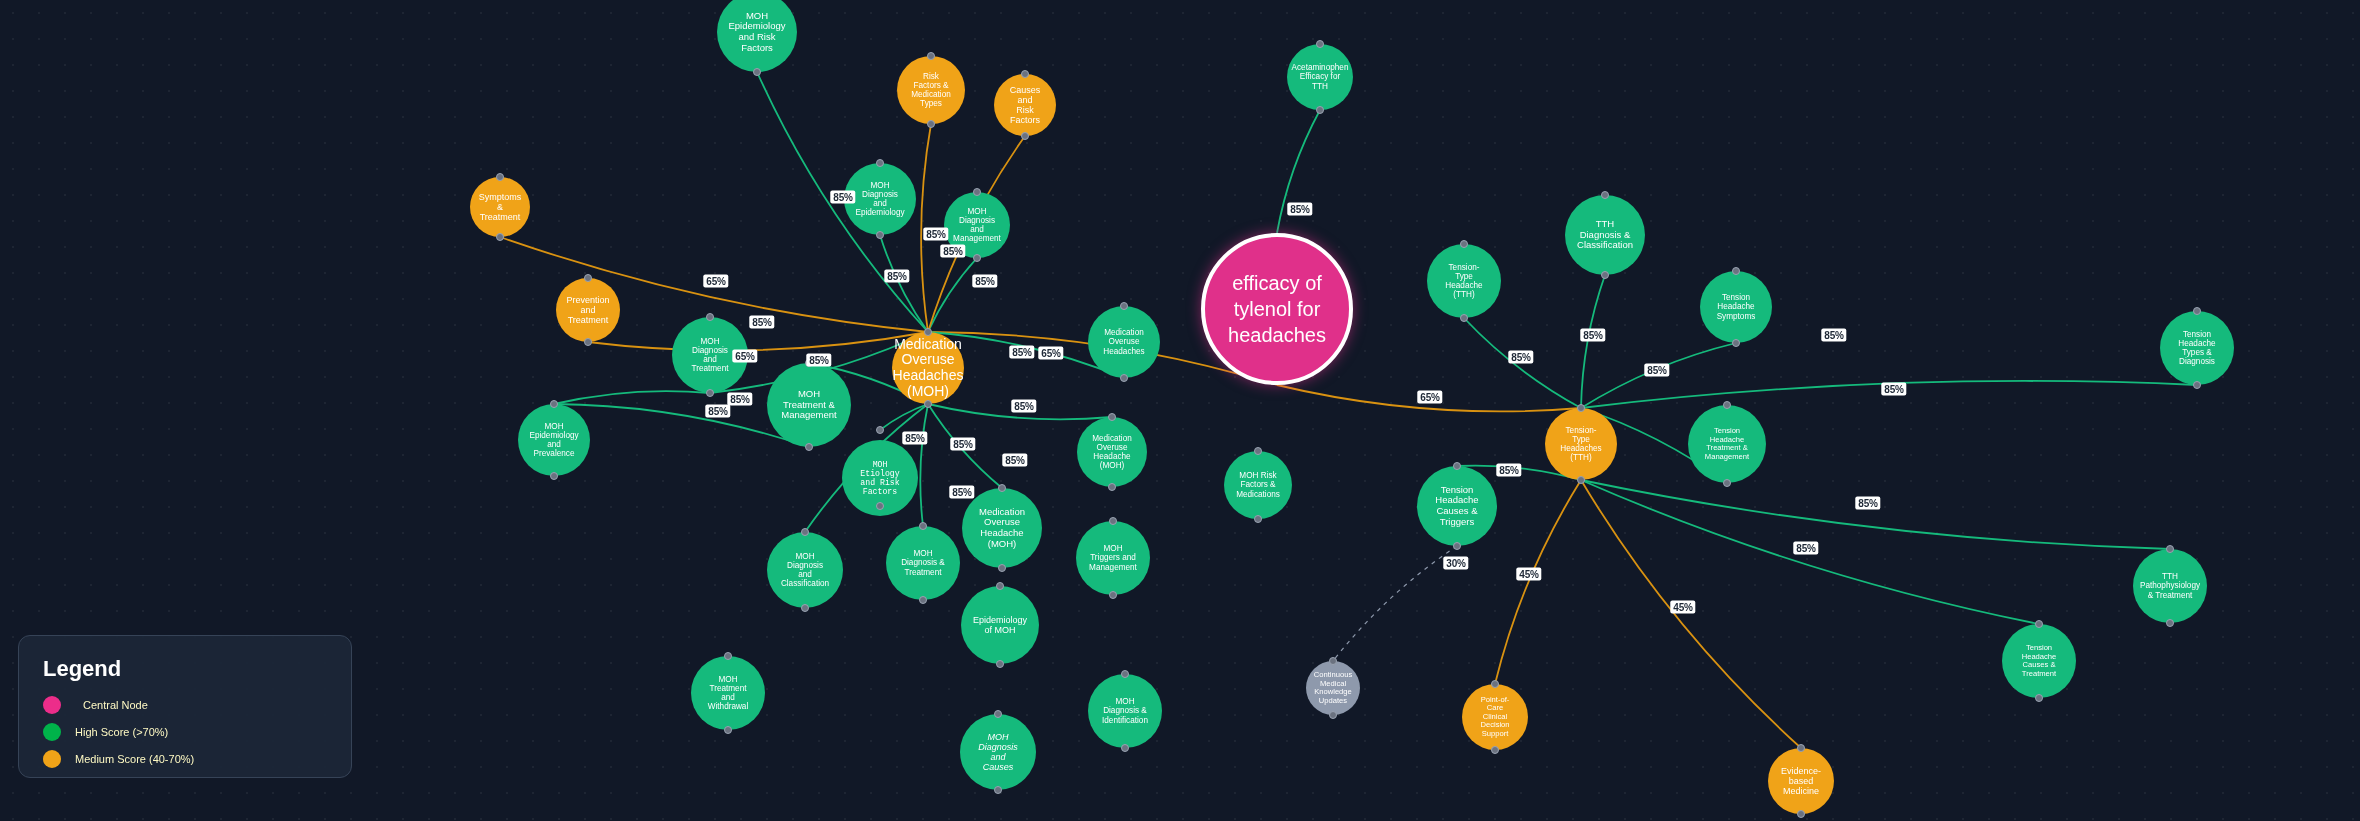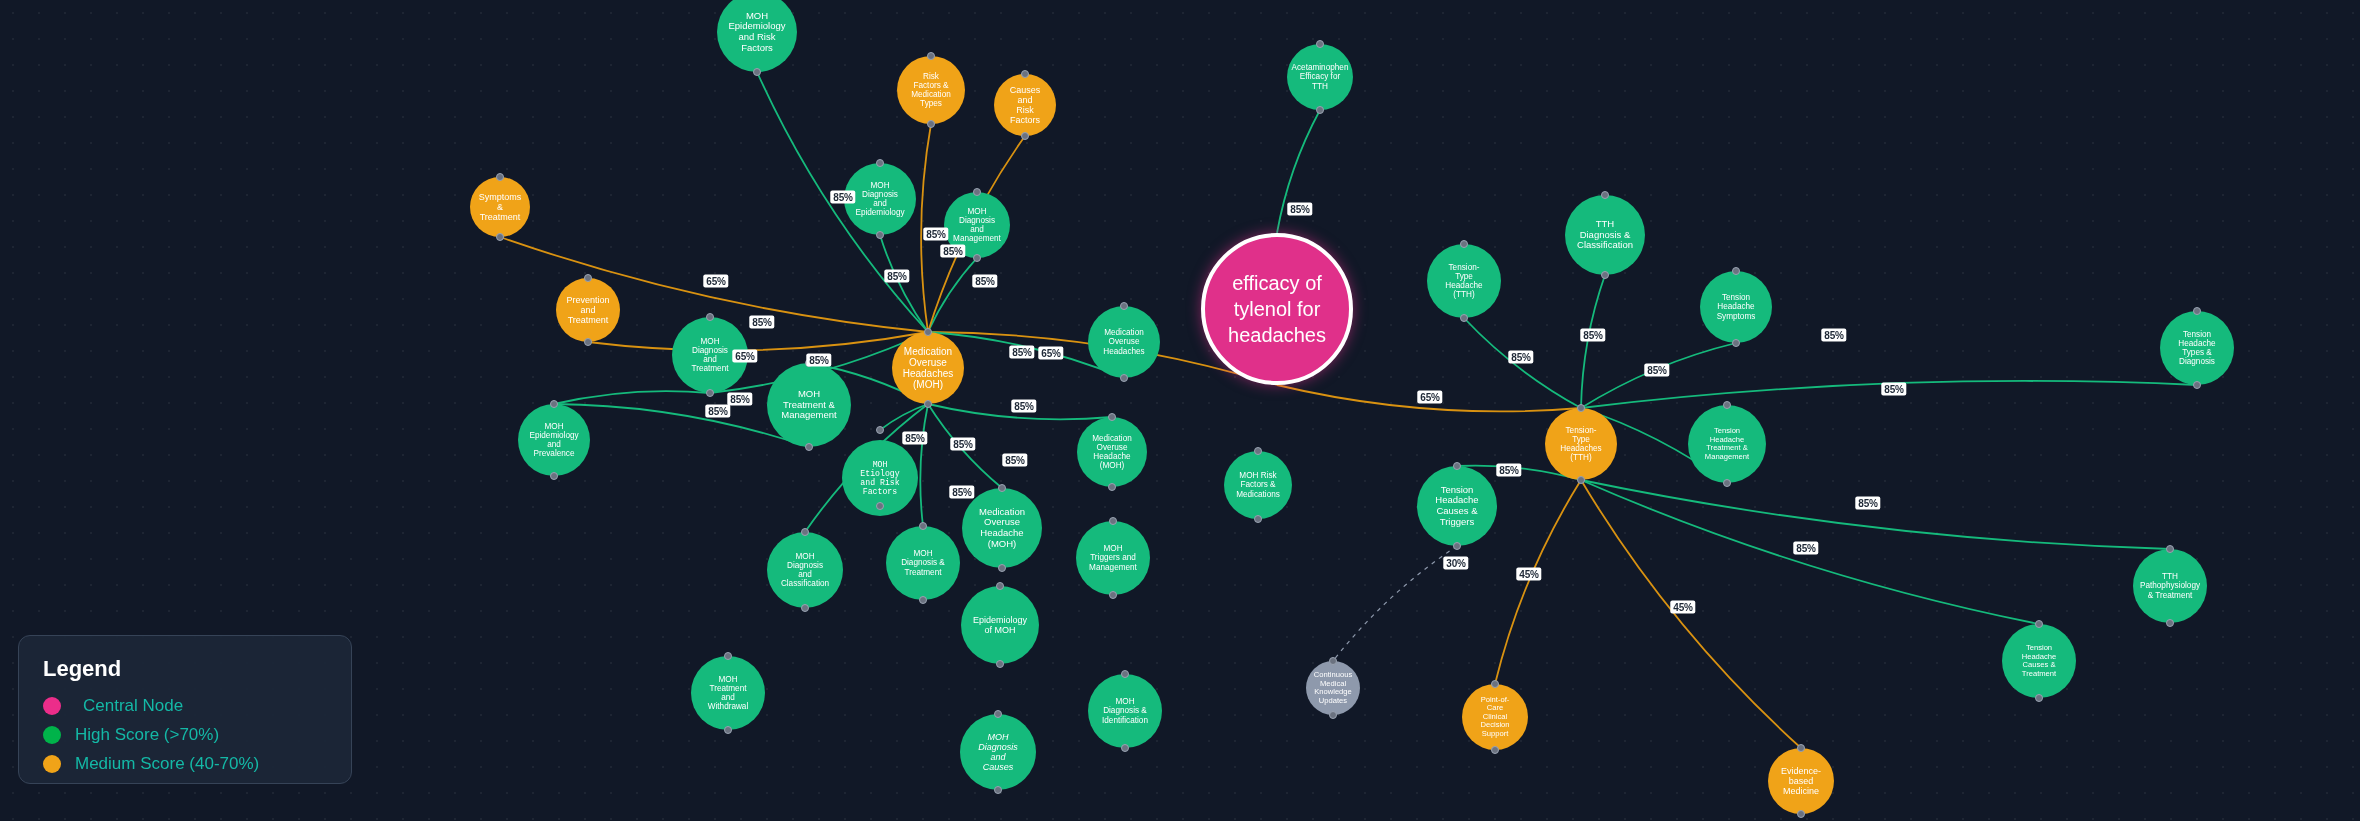--- a/index.html
+++ b/index.html
@@ -44,21 +44,21 @@
     position:absolute;left:18px;top:635px;width:334px;
     background:rgba(28,38,55,.94);
     border:1px solid #364357;border-radius:12px;
     padding:20px 24px 0 24px;box-sizing:border-box;
   }
   #legend h2{
     margin:0 0 14px 0;font-size:22px;font-weight:bold;color:#ffffff;
   }
   .legend-row{display:flex;align-items:center;margin:9px 0;}
   .legend-dot{width:18px;height:18px;border-radius:50%;flex:0 0 18px;}
-  .legend-text{margin-left:14px;font-size:17px;color:#14b8a6;}
+  .legend-text{margin-left:14px;font-size:11px;color:#fef9c3;}
   .legend-row.central-row .legend-text{margin-left:22px;}
 </style>
 </head>
 <body>
 
 <div id="graph-root">
   <svg id="edge-layer" viewBox="0 0 2360 821" preserveAspectRatio="none">
       <path d="M 1277 385 Q 1427.16 420.82 1581 408" fill="none" stroke-width="1.8" stroke="#d99211"></path>
       <path d="M 1277 385 Q 1106.403667055914 332.79472070728326 928 332" fill="none" stroke-width="1.8" stroke="#d99211"></path>
       <path d="M 1320 110 Q 1288.66 168.06 1277 233" fill="none" stroke-width="1.8" stroke="#15ba7c"></path>
@@ -137,21 +137,21 @@
       <div class="node high" style="left: 672px; top: 317px; width: 76px; height: 76px; font-size: 8.2px;">
         <span class="node-label">MOH Diagnosis and Treatment</span>
       </div>
       <div class="port" style="left: 710px; top: 317px;"></div>
       <div class="port" style="left: 710px; top: 393px;"></div>
       <div class="node high" style="left: 767px; top: 363px; width: 84px; height: 84px; font-size: 9.5px;">
         <span class="node-label">MOH Treatment &amp; Management</span>
       </div>
       <div class="port" style="left: 809px; top: 363px;"></div>
       <div class="port" style="left: 809px; top: 447px;"></div>
-      <div class="node medium" style="left: 892px; top: 332px; width: 72px; height: 72px; font-size: 10px;">
+      <div class="node medium" style="left: 892px; top: 332px; width: 72px; height: 72px; font-size: 14px;">
         <span class="node-label">Medication Overuse Headaches (MOH)</span>
       </div>
       <div class="port" style="left: 928px; top: 332px;"></div>
       <div class="port" style="left: 928px; top: 404px;"></div>
       <div class="node high" style="left: 1088px; top: 306px; width: 72px; height: 72px; font-size: 8.2px;">
         <span class="node-label">Medication Overuse Headaches</span>
       </div>
       <div class="port" style="left: 1124px; top: 306px;"></div>
       <div class="port" style="left: 1124px; top: 378px;"></div>
       <div class="node high" style="left: 518px; top: 404px; width: 72px; height: 72px; font-size: 8.2px;">

